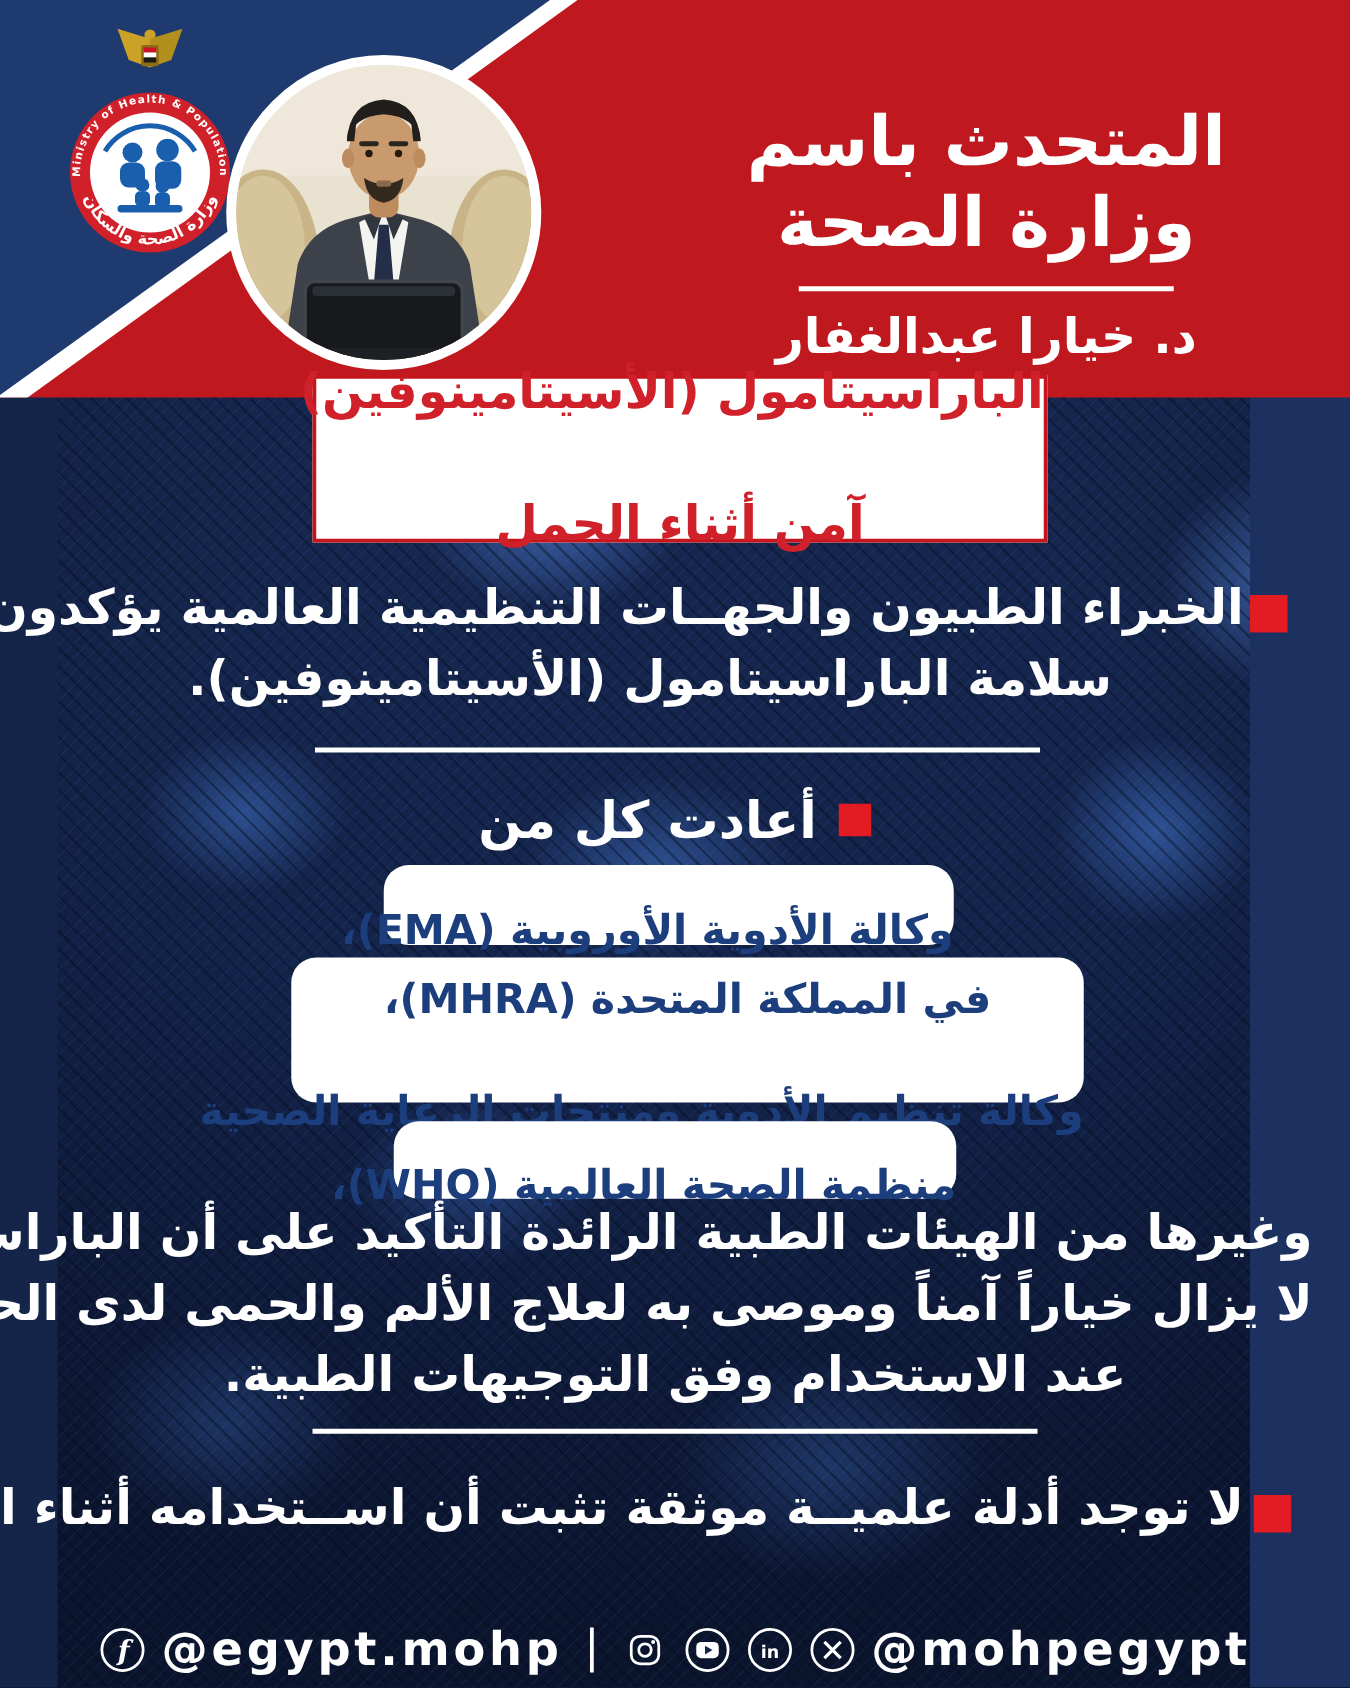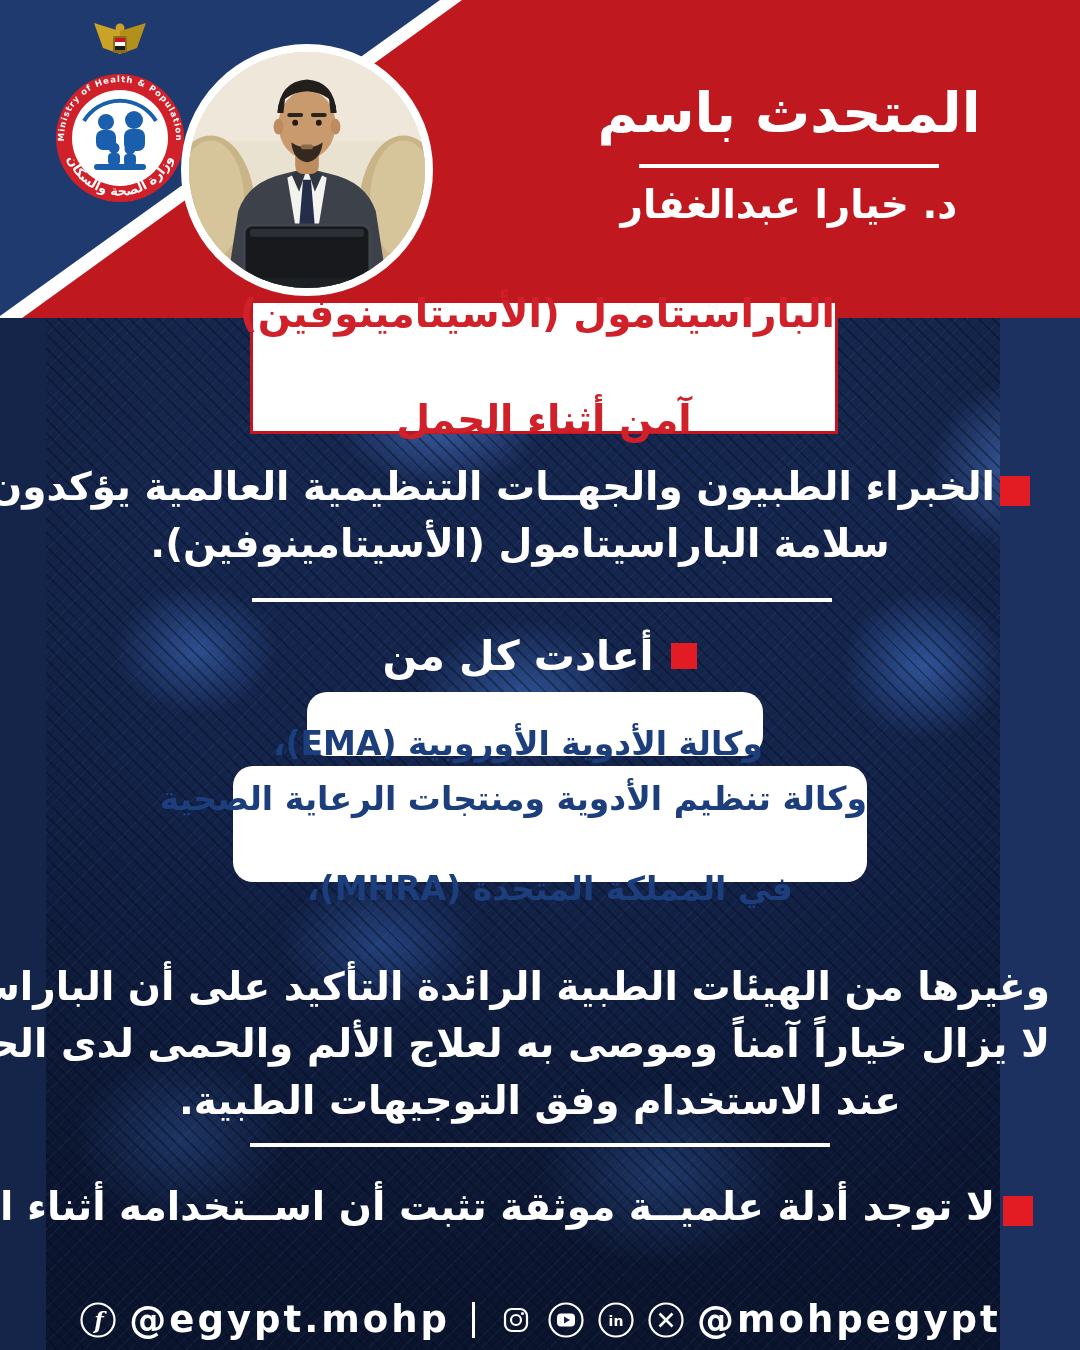--- a/index.html
+++ b/index.html
@@ -146,20 +146,21 @@
         <path d="M104 92 Q120 102 136 92 Q134 110 120 112 Q106 110 104 92 Z" fill="#33291f"></path>
         <rect x="114" y="94" width="12" height="5" rx="2" fill="#8a6a4a"></rect>
         <rect x="56" y="176" width="128" height="60" rx="8" fill="#17191d" stroke="#41464e" stroke-width="3"></rect>
         <rect x="62" y="180" width="116" height="8" rx="3" fill="#2b2f36"></rect>
         <rect x="0" y="230" width="240" height="10" fill="#1d2024"></rect>
       </svg>
     </div>
 
     <div class="title-block">
       <div class="title-line">المتحدث باسم</div>
+      <div class="title-line">وزارة الصحة</div>
       <div class="title-underline"></div>
       <div class="spokesname">د. خيارا عبدالغفار</div>
     </div>
   </div>
 
   <div class="headline-box">
     <div class="headline-line" style="color:#d0202a;">الباراسيتامول (الأسيتامينوفين)</div>
     <div class="headline-line" style="color:#d0202a;">آمن أثناء الحمل</div>
   </div>
 
@@ -173,22 +174,25 @@
 
   <div class="lead-row">
     <span class="lead-text">أعادت كل من</span>
     <span class="lead-bullet"></span>
   </div>
 
   <div class="agency-box" style="left:307px;top:692px;width:456px;height:64px;">
     <div class="agency-line">وكالة الأدوية الأوروبية (EMA)،</div>
   </div>
   <div class="agency-box" style="left:233px;top:766px;width:634px;height:116px;">
+    <div class="agency-line">في المملكة المتحدة (MHRA)،</div>
     <div class="agency-line">وكالة تنظيم الأدوية ومنتجات الرعاية الصحية</div>
-    <div class="agency-line">في المملكة المتحدة (MHRA)،</div>
+  </div>
+  <div class="agency-box" style="left:315px;top:897px;width:450px;height:62px;">
+    <div class="agency-line">منظمة الصحة العالمية (WHO)،</div>
   </div>
 
   <div class="body-text" style="left:30px;top:958px;width:1020px;">
     <div class="body-line">وغيرها من الهيئات الطبية الرائدة التأكيد على أن الباراسيتامول</div>
     <div class="body-line">لا يزال خياراً آمناً وموصى به لعلاج الألم والحمى لدى الحوامل</div>
     <div class="body-line">عند الاستخدام وفق التوجيهات الطبية.</div>
   </div>
 
   <div class="divider" style="left:250px;top:1143px;width:580px;"></div>
 

